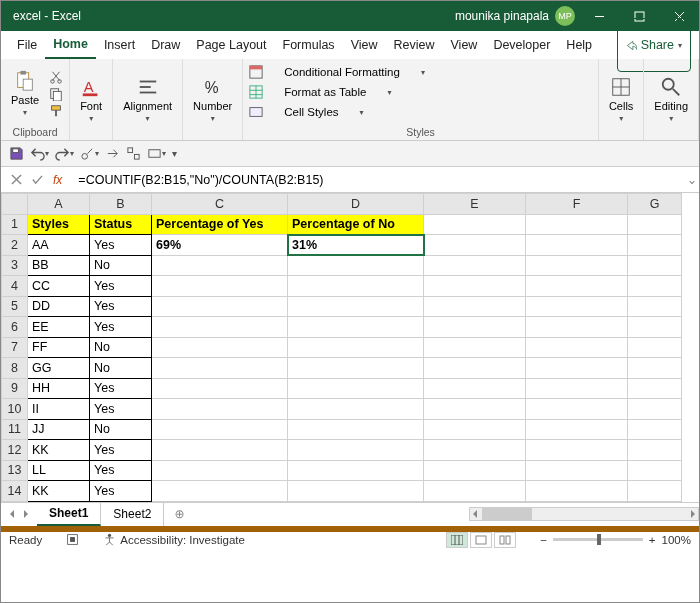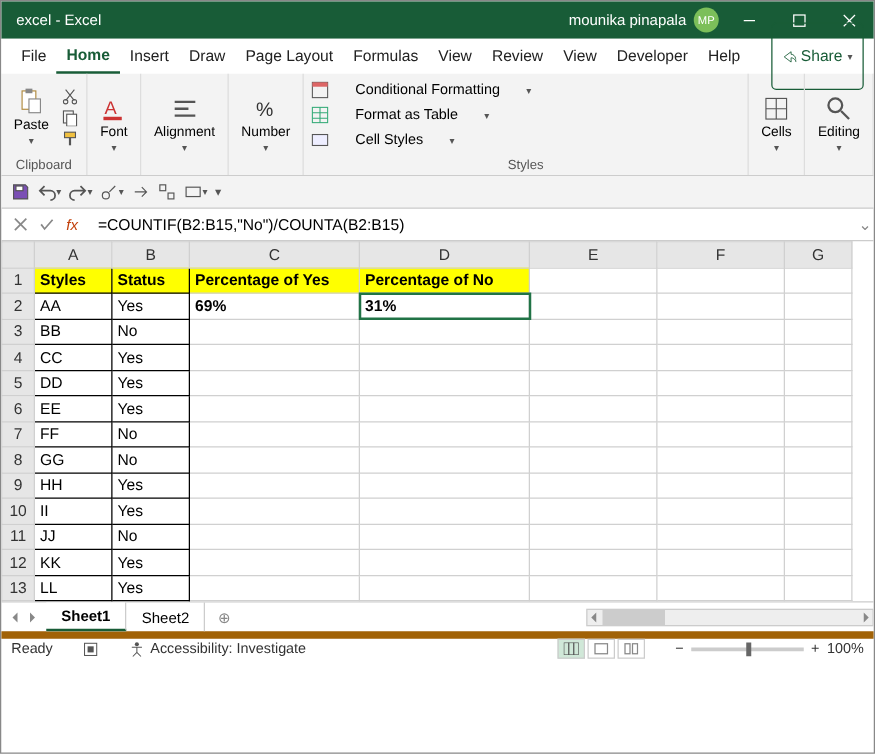--- a/index.html
+++ b/index.html
@@ -472,20 +472,30 @@
   <tr>
           <th class="rowh">13</th>
           <td class="boxed">LL</td>
           <td class="boxed">Yes</td>
           <td></td>
           <td></td>
           <td></td>
           <td></td>
           <td></td>
         </tr>
+  <tr>
+          <th class="rowh">14</th>
+          <td class="boxed">KK</td>
+          <td class="boxed">Yes</td>
+          <td></td>
+          <td></td>
+          <td></td>
+          <td></td>
+          <td></td>
+        </tr>
 </tbody>
     </table>
 </div>
 
 <div class="sheettabs">
   <div class="nav">
     <svg viewBox="0 0 10 10">
         <path d="M7 1 L3 5 L7 9z"></path>
       </svg>
     <svg viewBox="0 0 10 10">

